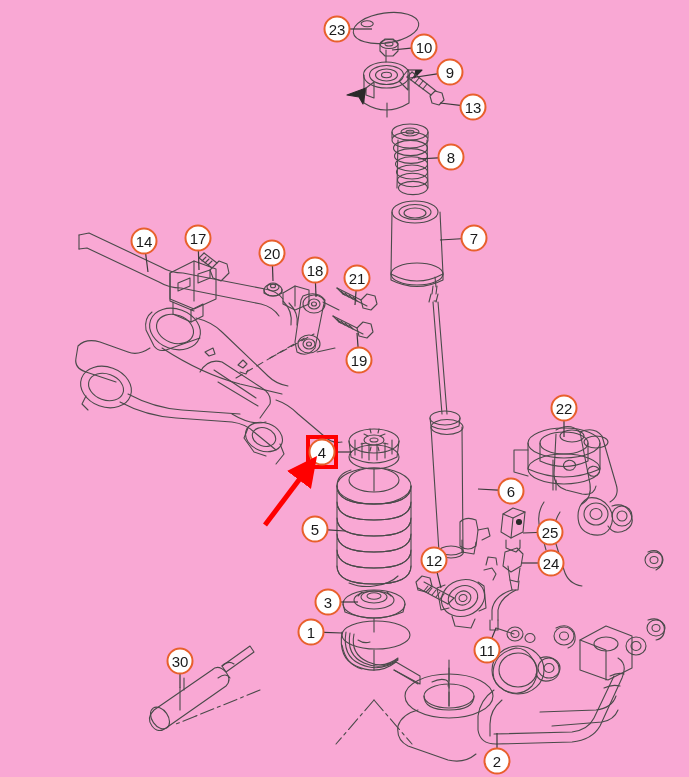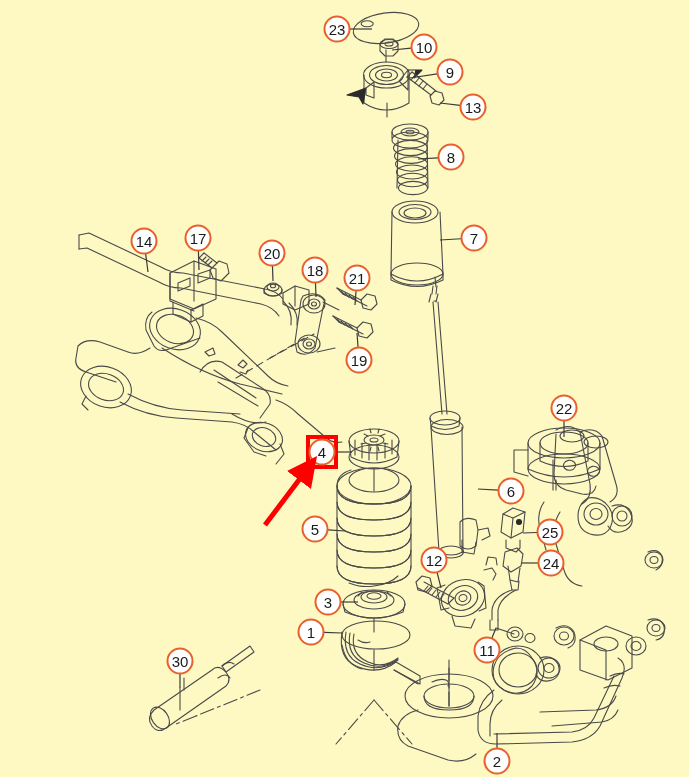--- a/index.html
+++ b/index.html
@@ -1,17 +1,17 @@
 <!DOCTYPE html>
 <html><head>
 <meta charset="utf-8">
 <style>
   html,body{margin:0;padding:0;background:#ffffff;}
   body{font-family:"Liberation Sans",sans-serif;}
-  #page{position:relative;width:689px;height:777px;background:#fef9c3;overflow:hidden;}
+  #page{position:relative;width:689px;height:777px;background:#f9a8d4;overflow:hidden;}
   #diagram{position:absolute;left:0;top:0;width:689px;height:777px;}
   .cal-txt{font-family:"Liberation Sans",sans-serif;font-size:15px;fill:#1a1a1a;font-weight:400;}
 </style>
 </head>
 <body>
 
 <div id="page">
   <svg id="diagram" viewBox="0 0 689 777">
     <defs>
       <marker id="arrowhead" markerWidth="6" markerHeight="6" refX="3" refY="3" orient="auto">

